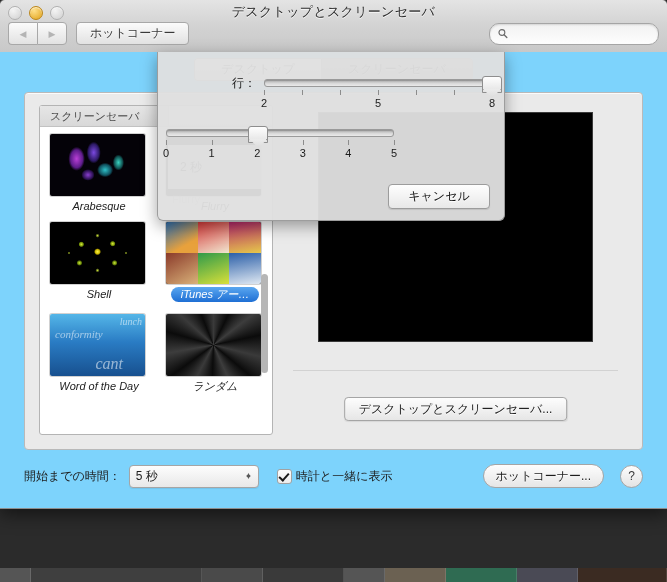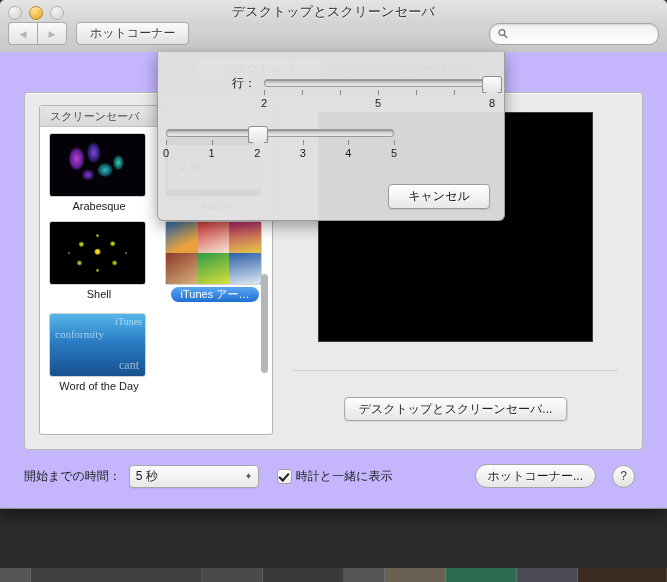--- a/index.html
+++ b/index.html
@@ -95,21 +95,21 @@
   }
   #search-field input {
     border: 0; outline: 0; background: transparent;
     font-size: 11px; width: 100%; color: #333;
     font-family: inherit;
   }
 
   
   #content {
     position: absolute; left: 0; right: 0; top: 52px; bottom: 0;
-    background: #c4b5fd;
+    background: #7dd3fc;
   }
 
   
   #tabbar {
     position: absolute; left: 0; right: 0; top: 6px;
     display: flex; justify-content: center; gap: 0;
   }
   .tab {
     height: 21px; padding: 0 26px;
     font-size: 12px; color: #2f2f2f;
@@ -157,20 +157,21 @@
     background: linear-gradient(180deg, #e6e6e6, #d8d8d8);
     width: 118px;
     border-right: 1px solid #c2c2c2;
   }
   #ss-grid {
     position: absolute; top: 20px; left: 0; right: 0; bottom: 0;
     padding: 8px 0 0 10px;
     display: flex; flex-wrap: wrap;
     align-content: flex-start;
     gap: 4px 18px;
+    font-style: italic;
   }
   .ss-item { width: 98px; text-align: center; }
   .ss-thumb {
     width: 95px; height: 62px;
     border-radius: 2px;
     position: relative; overflow: hidden;
     background: #000;
     box-shadow: 0 0 0 1px rgba(0,0,0,.18);
   }
   .ss-label {
@@ -264,21 +265,21 @@
     border: 1px solid #a5a5a5; border-radius: 4px;
     font-size: 12px; color: #222;
     display: flex; align-items: center;
     text-shadow: 0 1px 0 rgba(255,255,255,.85);
     box-shadow: 0 1px 1px rgba(0,0,0,.08);
     white-space: nowrap;
   }
 
   
   #bottom-bar {
-    position: absolute; left: 24px; right: 32px; bottom: 20px;
+    position: absolute; left: 24px; right: 24px; bottom: 20px;
     height: 24px;
     display: flex; align-items: center; gap: 8px;
   }
   .lbl { font-size: 12px; color: #1d1d1d; }
   #start-popup {
     height: 21px; width: 116px;
     background: linear-gradient(180deg, #fdfdfd, #e8e8e8);
     border: 1px solid #a5a5a5; border-radius: 4px;
     display: flex; align-items: center;
     padding: 0 6px;
@@ -510,28 +511,32 @@
                 <i style="background:linear-gradient(170deg,#b4276b,#e6c84a)"></i>
                 <i style="background:linear-gradient(150deg,#8b3a2a,#d9b27a)"></i>
                 <i style="background:linear-gradient(160deg,#2f9a4a,#d9e03a)"></i>
                 <i style="background:linear-gradient(170deg,#2b5fa8,#dfe8f2)"></i>
               </div>
               <div class="ss-label selected">iTunes アー…</div>
             </div>
 
             <div class="ss-item">
               <div class="ss-thumb art-word">
-                <span style="right:3px;top:2px;font-size:10px;">iTunes</span>
+                <span style="right:3px;top:2px;font-size:10px;">lunch</span>
                 <span style="left:5px;top:14px;font-size:11px;">conformity</span>
-                <span style="right:6px;bottom:3px;font-size:12px;margin-top:20px;">cant</span>
+                <span style="right:22px;bottom:3px;font-size:16px;margin-top:20px;">cant</span>
               </div>
               <div class="ss-label">Word of the Day</div>
             </div>
 
 
+            <div class="ss-item">
+              <div class="ss-thumb art-random"></div>
+              <div class="ss-label">ランダム</div>
+            </div>
 
           </div>
 
           <div id="list-scrollbar">
             <div id="list-thumb"></div>
           </div>
         </div>
 
         <div id="preview-side">
           <div id="preview-frame"></div>

